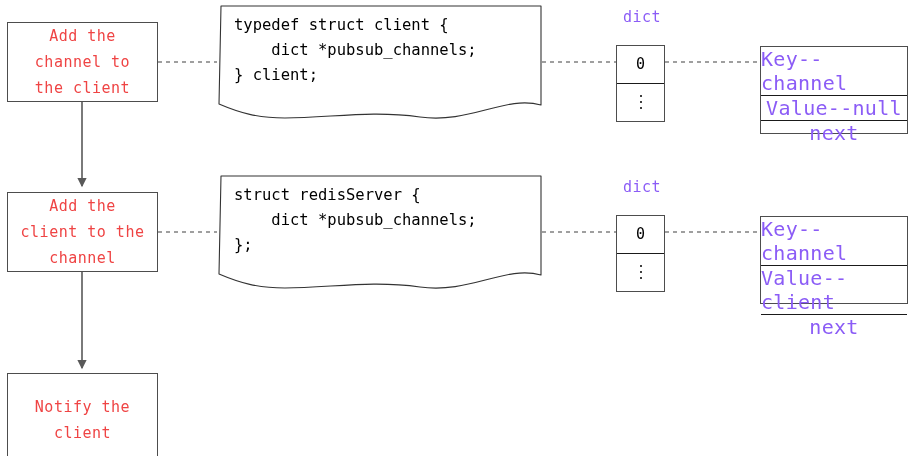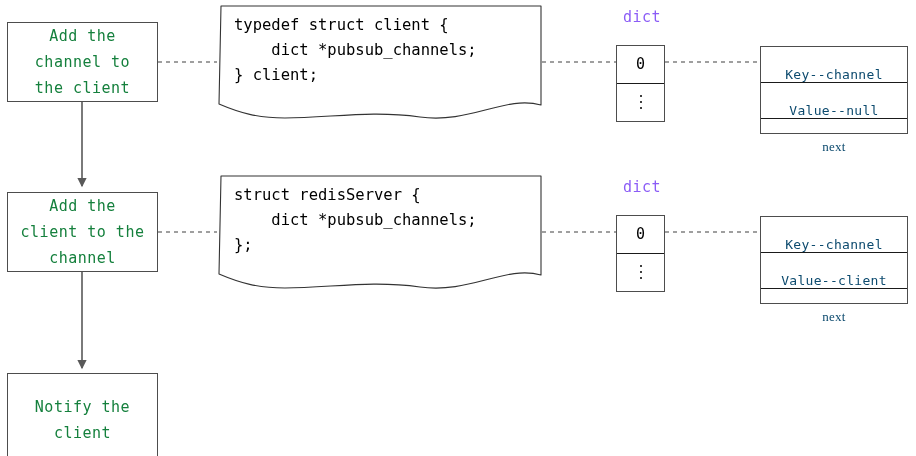--- a/index.html
+++ b/index.html
@@ -29,21 +29,21 @@
     position: absolute;
     box-sizing: border-box;
     border: 1px solid #4d4d4d;
     background: #ffffff;
     display: flex;
     align-items: center;
     justify-content: center;
     text-align: center;
     font-size: 15px;
     line-height: 26px;
-    color: #15803d;
+    color: #ef4444;
     letter-spacing: 0.5px;
     white-space: pre-line;
   }
 
   
   .code-block {
     position: absolute;
   }
   .code-block .code-text {
     position: absolute;
@@ -114,29 +114,27 @@
     background: #ffffff;
     display: flex;
     flex-direction: column;
   }
   .entry-row {
     box-sizing: border-box;
     flex: 1 1 0;
     display: flex;
     align-items: center;
     justify-content: center;
-    font-size: 13px;
-    color: #0c4a6e;
+    font-size: 20px;
+    color: #8b5cf6;
     letter-spacing: 0.3px;
     border-bottom: 1px solid #1a1a1a;
-    margin-top: 20px;
   }
   .entry-row:last-child {
     border-bottom: none;
-    font-family: Liberation Serif, serif;
   }
 </style>
 </head>
 <body>
 
 <div id="canvas">
 
   <svg class="layer" viewBox="0 0 916 456" xmlns="http://www.w3.org/2000/svg">
     <defs>
       <marker id="arrowhead" markerWidth="8" markerHeight="8" refX="5.2" refY="3" orient="auto" markerUnits="strokeWidth">

